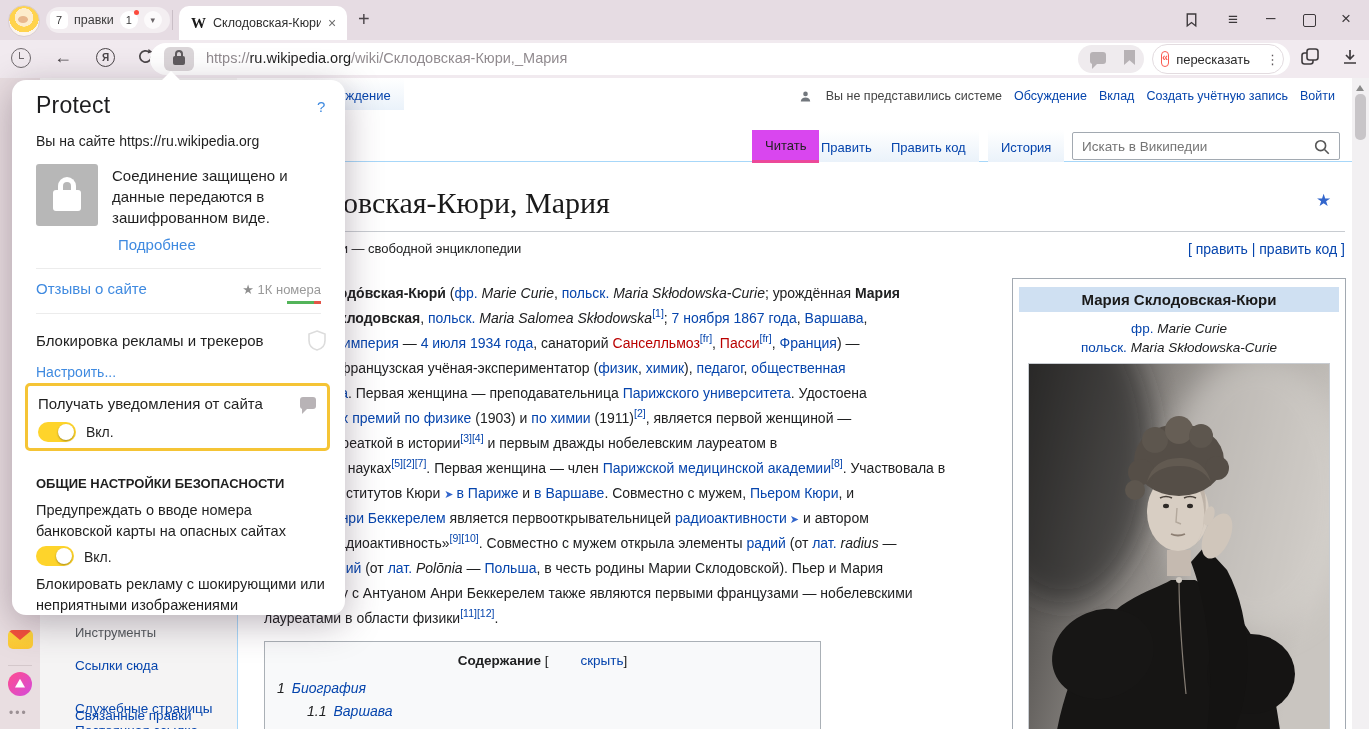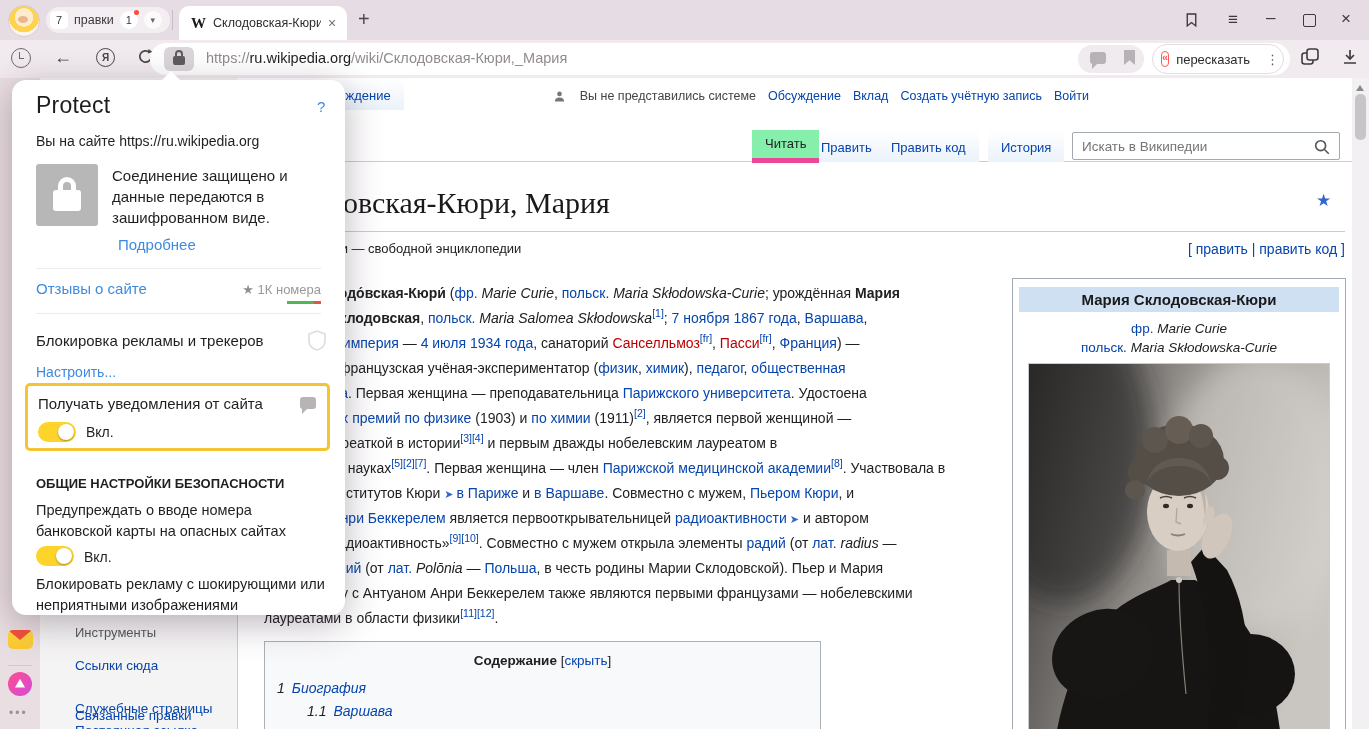--- a/index.html
+++ b/index.html
@@ -79,31 +79,31 @@
   .strip-sep{left:8px;top:587px;width:24px;height:1px;background:#d4c8cb;}
   .alice{left:8px;top:594px;width:24px;height:24px;border-radius:50%;background:linear-gradient(135deg,#ff4d8d,#d44bdc);}
   .alice::after{content:"";position:absolute;left:6px;top:6px;width:12px;height:12px;background:#fff;
     clip-path:polygon(50% 6%,92% 80%,8% 80%);border-radius:3px;}
   .strip-dots{left:9px;top:628px;color:#9b9094;font-size:12px;letter-spacing:2px;}
 
   .sidebar-bg{left:40px;top:0;width:197px;height:651px;background:#f5f4f4;}
   .content-border{left:237px;top:84px;width:1px;height:567px;background:#a7d7f9;}
 
   
-  .personal{left:0;top:11px;width:1089px;text-align:right;font-size:12.5px;white-space:nowrap;}
+  .personal{left:0;top:11px;width:1335px;text-align:right;font-size:12.5px;white-space:nowrap;}
   .personal .p-item{margin-left:12px;}
   .p-system{color:#444;}
   .p-link{color:#0645ad;}
   .person-svg{vertical-align:-3px;margin-right:2px;}
 
   
   .tabsline{left:237px;top:52px;width:1115px;height:32px;border-bottom:1px solid #a7d7f9;box-sizing:border-box;}
   .wtab{position:absolute;height:32px;display:flex;align-items:flex-end;padding:0 13px 7px;box-sizing:border-box;
     font-size:13px;color:#0645ad;background:linear-gradient(180deg,#ffffff,#eaf2fa);}
-  .wtab.active{background:#86efac;color:#222;border-bottom:5px solid #ec4899;height:33px;z-index:2;}
+  .wtab.active{background:#d946ef;color:#222;border-bottom:3px solid #ec4899;height:33px;z-index:2;}
   .wtab-left{left:302px;}
   .searchbox{left:1072px;top:54px;width:268px;height:28px;background:#fff;border:1px solid #a2a9b1;border-radius:2px;box-sizing:border-box;}
   .search-ph{position:absolute;left:9px;top:6px;font-size:13.5px;color:#757575;}
   .search-ic{position:absolute;right:8px;top:5px;}
 
   
   .h1{left:264px;top:108px;font-family:"Liberation Serif",serif;font-size:30px;color:#1a1a1a;white-space:nowrap;}
   .watchstar{left:1316px;top:112px;color:#36c;font-size:17px;}
   .h1rule{left:264px;top:153px;width:1081px;height:1px;background:#c8ccd1;}
   .tagline{left:264px;top:163px;font-size:13px;color:#202122;}
@@ -116,21 +116,21 @@
   .sg-l{color:#0645ad;}
   .sg-r{color:#ba0000;}
   .sg-i{color:#202122;font-style:italic;}
   .sg-s{color:#0645ad;font-size:10.5px;vertical-align:super;line-height:0;}
   .sg-g{color:#36c;font-size:11px;}
 
   
   .toc{left:264px;top:563px;width:557px;height:110px;background:#f8f9fa;border:1px solid #aab0b6;box-sizing:border-box;}
   .toc-title{position:absolute;left:0;top:11px;width:100%;text-align:center;font-size:13.5px;color:#202122;}
   .toc-title b{font-weight:bold;}
-  .toc-hide{color:#0645ad;}
+  .toc-hide{color:#0645ad;padding-left:32px;}
   .toc-item{position:absolute;font-size:14px;color:#202122;font-style:italic;}
   .toc-item .toc-link{color:#0645ad;margin-left:7px;}
 
   
   .infobox{left:1012px;top:200px;width:334px;height:540px;background:#fff;border:1px solid #a2a9b1;box-sizing:border-box;}
   .ib-header{position:absolute;left:6px;top:8px;width:320px;background:#cfe0f2;text-align:center;
     font-size:15px;font-weight:bold;color:#1a1a1a;padding:4px 0;box-sizing:border-box;}
   .ib-line{position:absolute;left:0;width:100%;text-align:center;font-size:13.5px;color:#202122;}
   .ib-lang{color:#0645ad;}
   .ib-name{font-style:italic;}

